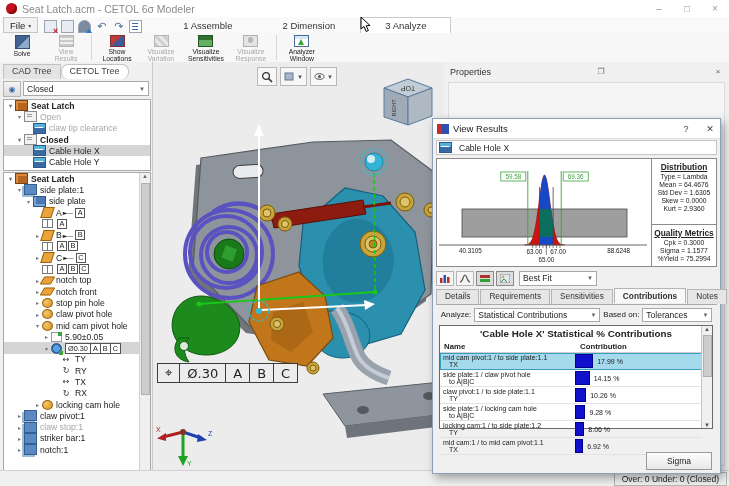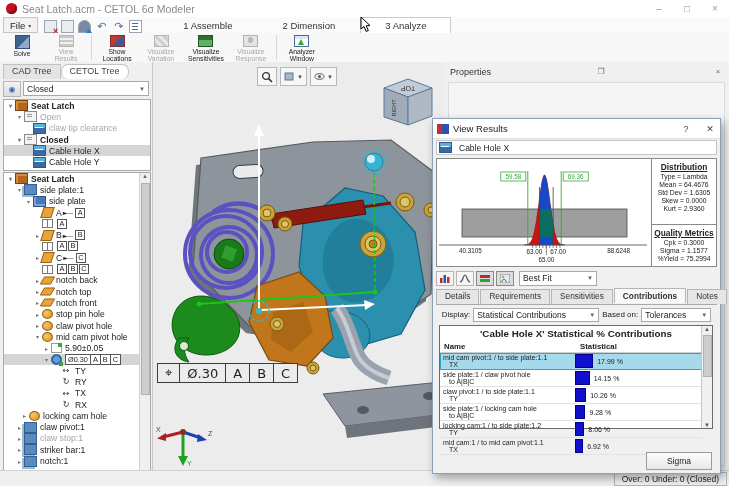--- a/index.html
+++ b/index.html
@@ -328,25 +328,20 @@
         <div class="trow" style="padding-left: 29px;">
           <span class="expander"></span>
           <span class="ti ti-fcfgrid"></span>
           <span class="box">A</span>
           <span class="box">B</span>
           <span class="box">C</span>
         </div>
         <div class="trow" style="padding-left: 29px;">
           <span class="expander">▸</span>
           <span class="ti ti-plane"></span>
-          <span>notch back</span>
-        </div>
-        <div class="trow" style="padding-left: 29px;">
-          <span class="expander">▸</span>
-          <span class="ti ti-plane"></span>
           <span>notch top</span>
         </div>
         <div class="trow" style="padding-left: 29px;">
           <span class="expander">▸</span>
           <span class="ti ti-plane"></span>
           <span>notch front</span>
         </div>
         <div class="trow" style="padding-left: 29px;">
           <span class="expander">▸</span>
           <span class="ti ti-hole"></span>
@@ -390,21 +385,21 @@
         <div class="trow" style="padding-left: 47px;">
           <span class="expander"></span>
           <span class="ti ti-glyph">↔</span>
           <span>TX</span>
         </div>
         <div class="trow" style="padding-left: 47px;">
           <span class="expander"></span>
           <span class="ti ti-glyph">↻</span>
           <span>RX</span>
         </div>
-        <div class="trow" style="padding-left: 16px;">
+        <div class="trow" style="padding-left: 29px;">
           <span class="expander">▸</span>
           <span class="ti ti-hole"></span>
           <span>locking cam hole</span>
         </div>
         <div class="trow" style="padding-left: 11px;">
           <span class="expander">▸</span>
           <span class="ti ti-instance"></span>
           <span>claw pivot:1</span>
         </div>
         <div class="trow gray" style="padding-left: 11px;">
@@ -678,36 +673,36 @@
     </div>
   </div>
   <div id="rw-tabs">
       <div class="rw-tab">Details</div>
       <div class="rw-tab">Requirements</div>
       <div class="rw-tab">Sensitivities</div>
       <div class="rw-tab active">Contributions</div>
       <div class="rw-tab">Notes</div>
     </div>
   <div id="rw-display">
-    <span>Display:</span>
+    <span>Analyze:</span>
     <div class="select" style="width:118px;">
       <span>Statistical Contributions</span>
       <span class="arw">▼</span>
     </div>
     <span>Based on:</span>
     <div class="select" style="width:62px;">
       <span>Tolerances</span>
       <span class="arw">▼</span>
     </div>
   </div>
   <div id="rw-table">
     <div id="ct-title">'Cable Hole X' Statistical % Contributions</div>
     <div id="ct-header">
       <span class="h-name">Name</span>
-      <span class="h-contrib">Statistical</span>
+      <span class="h-contrib">Contribution</span>
     </div>
     <div id="contrib-rows" style="margin-right:10px;">
         <div class="crow sel">
           <div class="cname">
             <div>mid cam pivot:1 / to side plate:1.1</div>
             <div class="sub">TX</div>
           </div>
           <div class="cbarcell">
             <div class="cbar" style="width: 16.2px;"></div>
             <span class="cpct">17.99 %</span>

